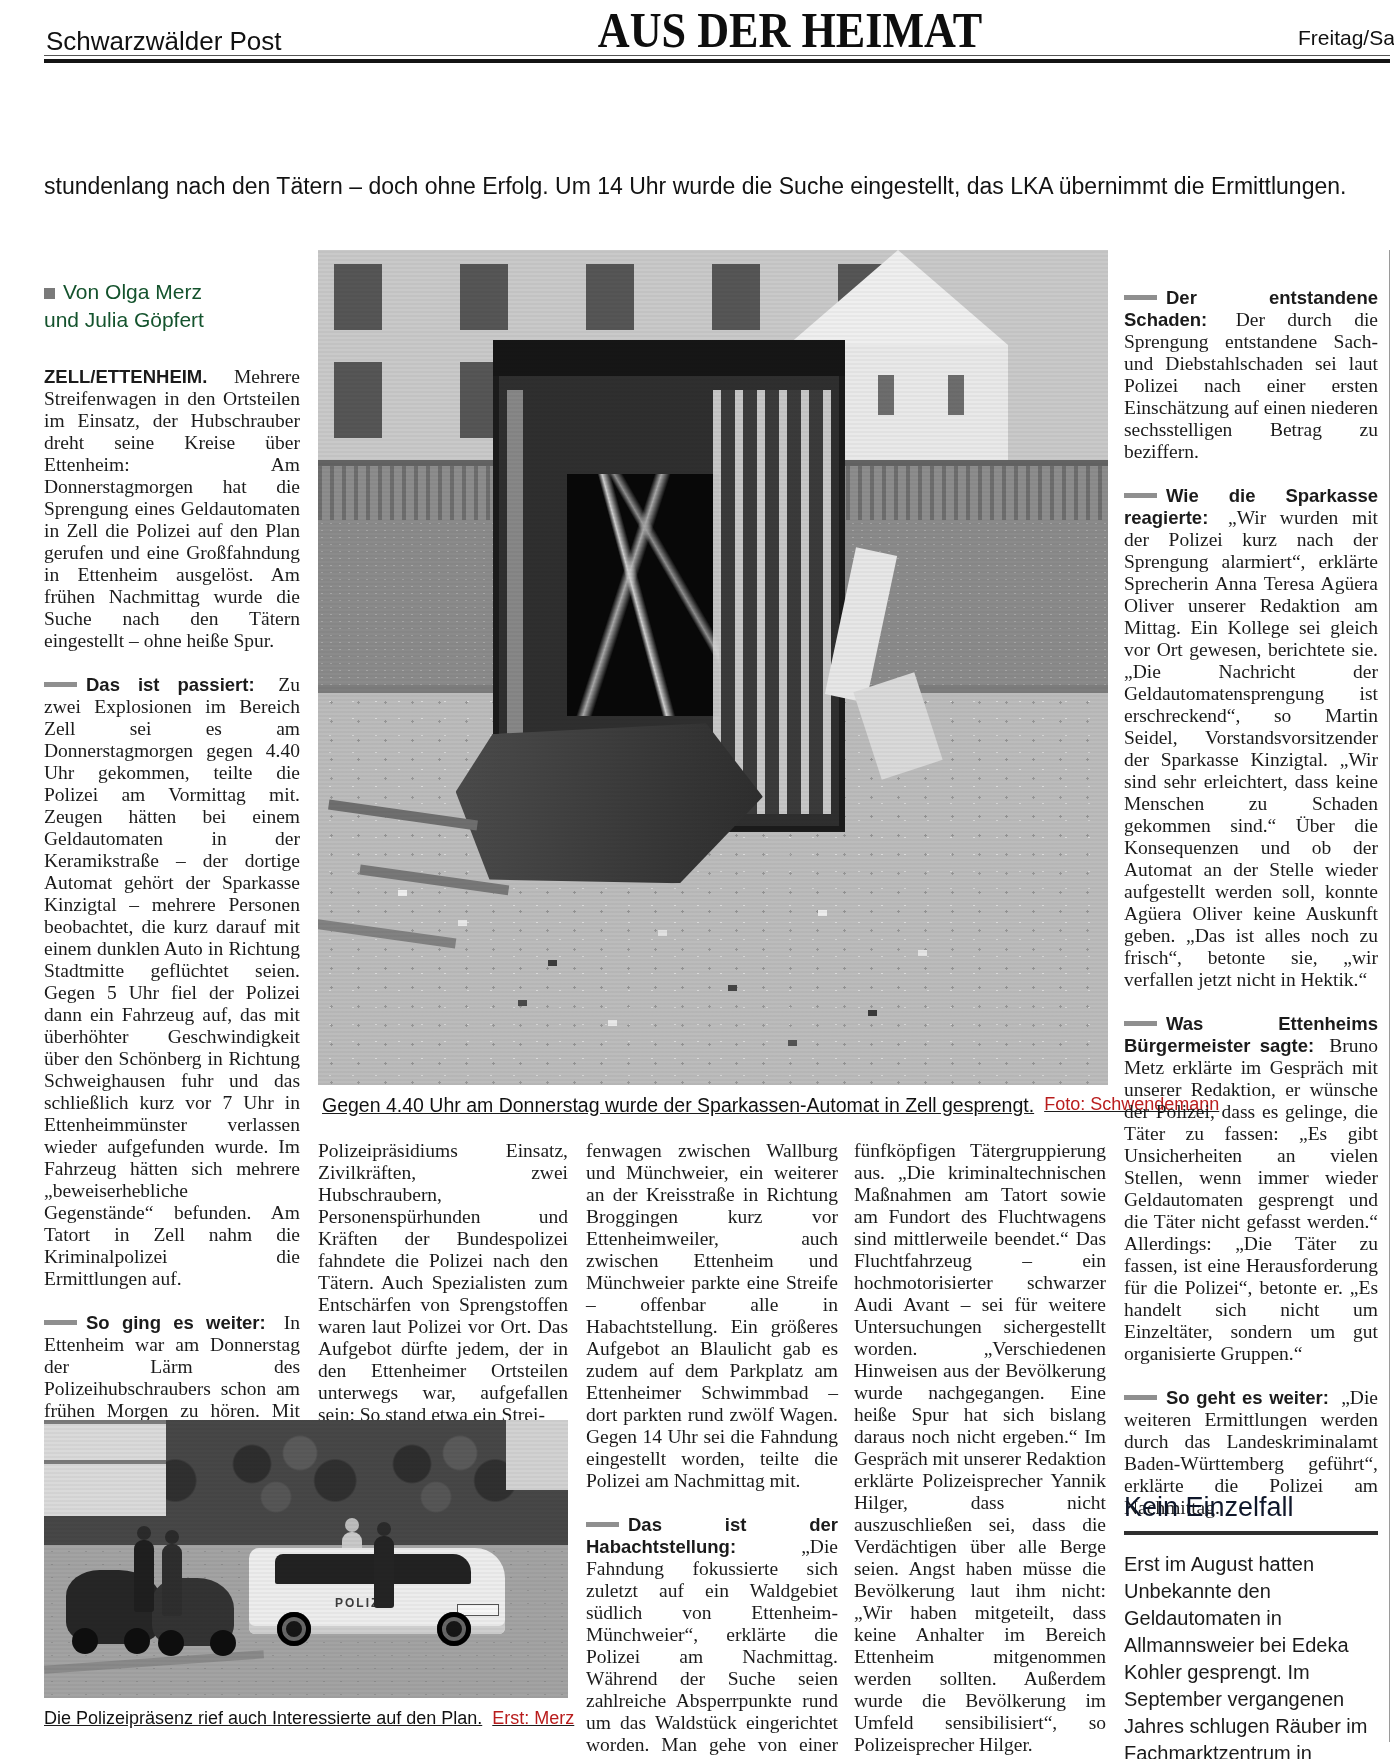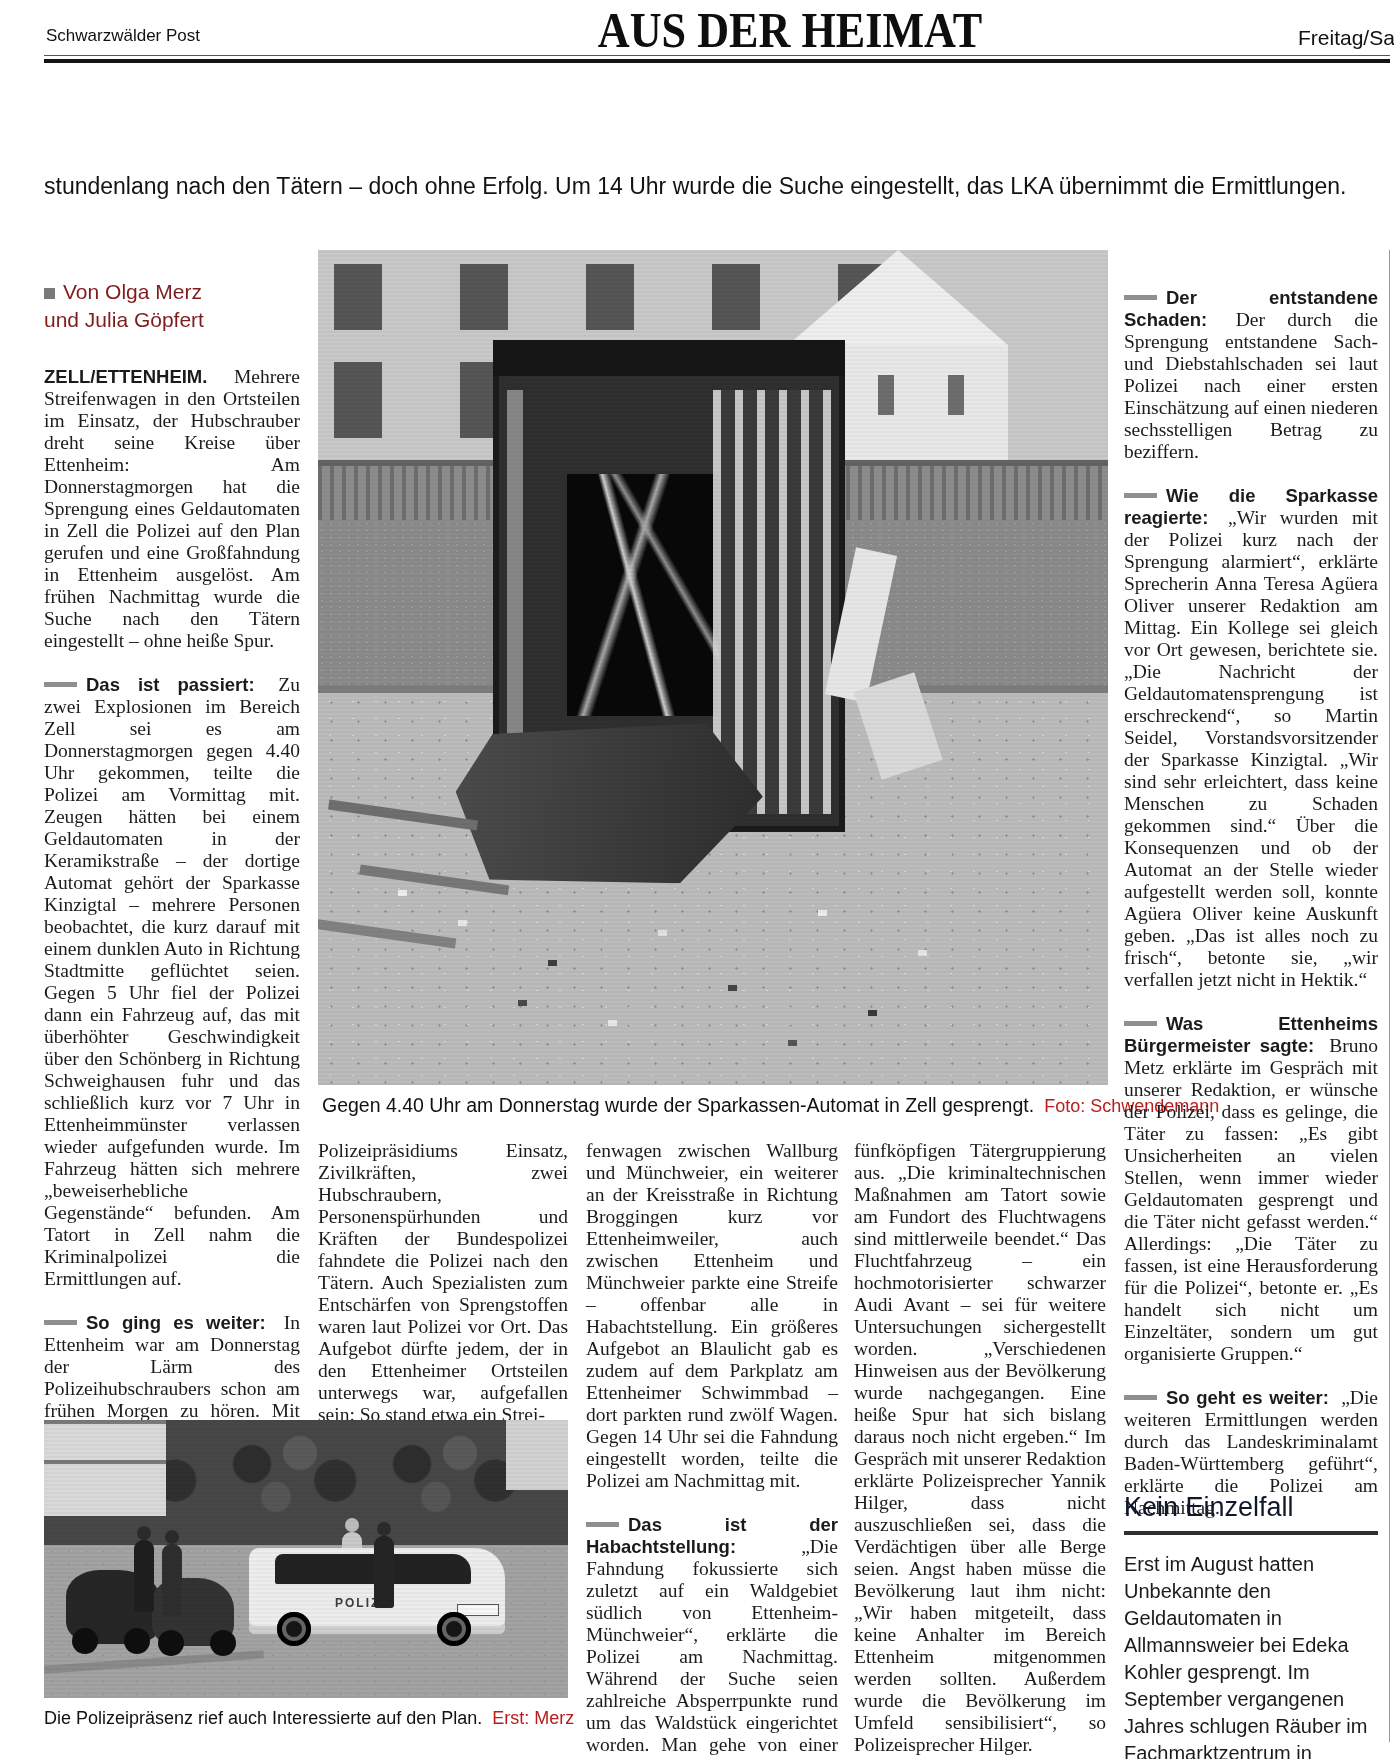--- a/index.html
+++ b/index.html
@@ -1,21 +1,21 @@
 <!DOCTYPE html>
 <html><head>
 <meta charset="utf-8">
 <style>
   html,body{margin:0;padding:0;background:#e8e8e8;}
   #page{position:relative;width:1394px;height:1759px;background:#ffffff;overflow:hidden;
         font-family:"Liberation Serif",serif;color:#1c1c1c;}
 
   
   .paper-name{position:absolute;left:46px;top:26px;font-family:"Liberation Sans",sans-serif;
-              font-size:17px;color:#111;}
+              font-size:26px;color:#111;}
   .section-title{position:absolute;left:560px;top:2px;width:460px;text-align:center;
                  font-family:"Liberation Serif",serif;font-size:46px;font-weight:600;
                  color:#0e0e0e;transform:scale(.96,1.08);transform-origin:center top;}
   .edition-date{position:absolute;left:1298px;top:26px;font-family:"Liberation Sans",sans-serif;
                 font-size:21px;color:#111;white-space:nowrap;}
   .rule-thin{position:absolute;left:44px;right:4px;top:55px;height:1px;background:#555;}
   .rule-thick{position:absolute;left:44px;right:4px;top:59px;height:4px;background:#141414;}
 
   
   .headline{position:absolute;left:42px;top:82px;width:1330px;font-family:"Liberation Serif",serif;
@@ -23,41 +23,41 @@
   .subhead{position:absolute;left:44px;top:172px;width:1330px;font-family:"Liberation Sans",sans-serif;
            font-size:23px;line-height:29px;color:#131313;}
 
   
   .col{position:absolute;width:256px;font-size:19.5px;line-height:22px;text-align:justify;
        color:#1b1b1b;}
   .col p{margin:0 0 22px 0;}
   .lead{font-family:"Liberation Sans",sans-serif;font-weight:700;font-size:18.5px;margin-right:6px;}
   .dash{display:inline-block;width:33px;height:5px;background:#8f8f8f;margin-right:9px;
         transform:translateY(-4px);}
-  .byline{font-family:"Liberation Sans",sans-serif;font-size:21px;line-height:28px;color:#7f1d1d;
+  .byline{font-family:"Liberation Sans",sans-serif;font-size:21px;line-height:28px;color:#14532d;
           margin:28px 0 32px 0;text-align:left;}
   .byline-square{display:inline-block;width:11px;height:11px;background:#7a7a7a;margin-right:8px;}
 
   #col1{left:44px;top:250px;}
   #col2{left:318px;top:1140px;width:250px;}
   #col3{left:586px;top:1140px;width:252px;}
   #col4{left:854px;top:1140px;width:252px;}
   #col5{left:1124px;top:287px;width:254px;}
 
   
   #sidebox{position:absolute;left:1124px;top:1492px;width:254px;font-family:"Liberation Sans",sans-serif;}
   .box-title{font-size:27px;color:#0f172a;margin:0 0 8px 0;font-weight:400;}
   .box-rule{height:4px;background:#2f2f2f;margin:0 0 16px 0;}
   .box-text{font-size:20px;line-height:27px;color:#1b1b1b;text-align:left;}
 
   .page-edge-rule{position:absolute;left:1389px;top:250px;width:1px;height:1492px;background:#9a9a9a;}
 
   
-  .caption-row{position:absolute;display:flex;justify-content:space-between;align-items:flex-end;
-               font-family:"Liberation Sans",sans-serif;}
+  .caption-row{position:absolute;display:flex;justify-content:space-between;align-items:flex-start;
+               font-family:"Liberation Sans",sans-serif;text-decoration:underline;}
   #caption1{left:322px;top:1094px;width:786px;}
   #caption2{left:44px;top:1708px;width:524px;}
   .caption-text{font-size:19.5px;color:#111;white-space:nowrap;}
   #caption2 .caption-text{font-size:18px;}
   .caption-credit{font-size:18px;color:#b91c1c;white-space:nowrap;margin-left:10px;}
 
   
   #photo1{position:absolute;left:318px;top:250px;width:790px;height:835px;background:#c4c4c4;overflow:hidden;}
   .p1-wall{position:absolute;left:0;top:0;right:0;height:210px;background-color:#c9c9c9;
     background-image:

